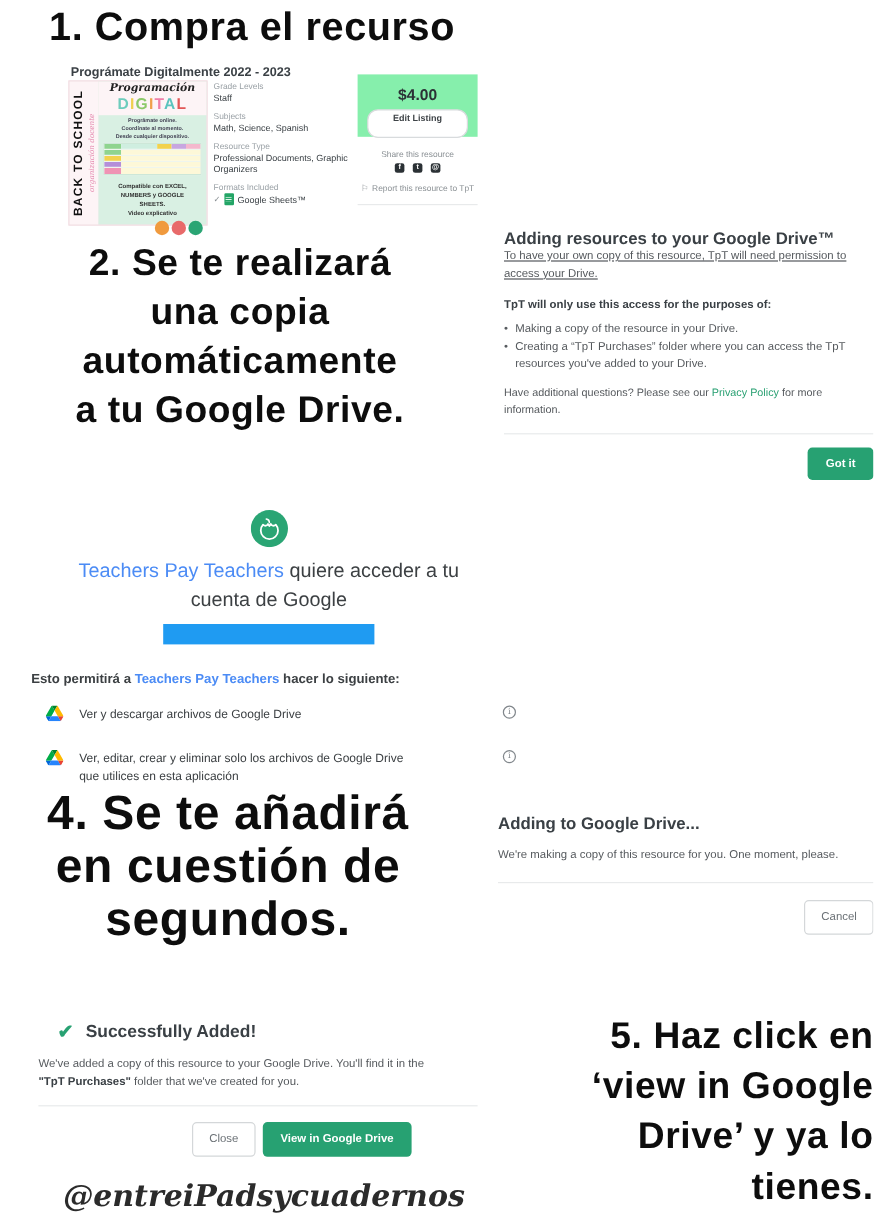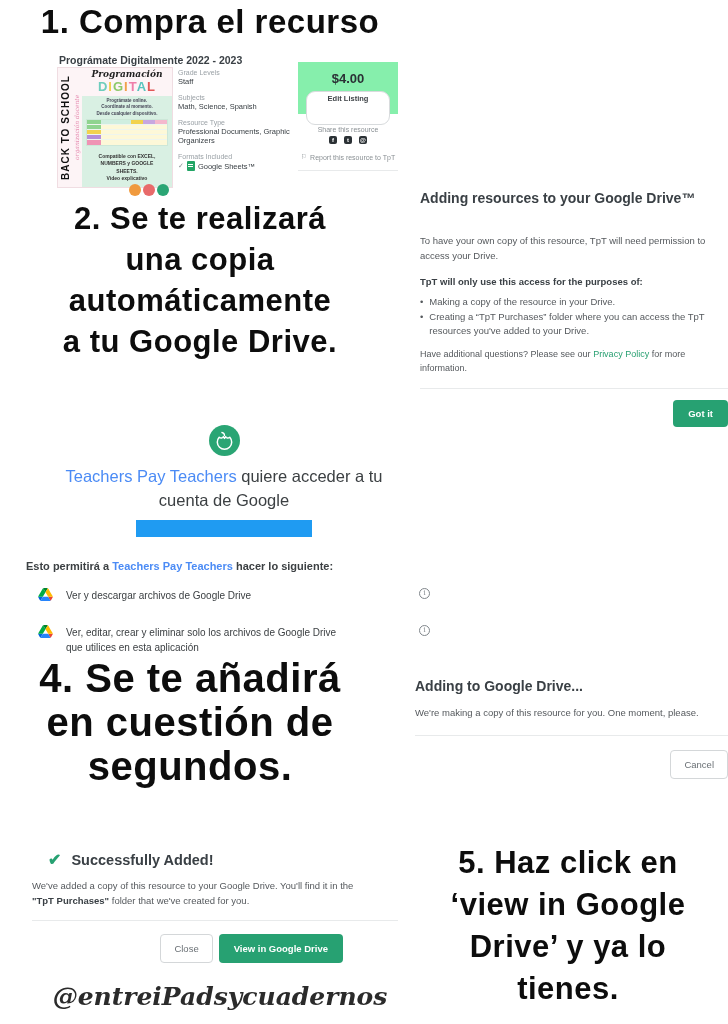--- a/index.html
+++ b/index.html
@@ -13,21 +13,21 @@
 
   
   .step-h {
     font-weight:800; color:#0d0d0d; text-align:center;
     font-family:"Liberation Sans", sans-serif; letter-spacing:.5px;
   }
   #step1 { left:20px; top:2px; width:380px; font-size:33px; line-height:40px; }
   #step2 { left:0px; top:198px; width:400px; font-size:31px; line-height:41px; }
   #step3 { left:430px; top:498px; width:298px; font-size:31px; line-height:43px; }
   #step4 { left:5px; top:656px; width:370px; font-size:40px; line-height:44px; }
-  #step5 { left:408px; top:842px; width:320px; font-size:31px; line-height:42px; }
+  #step5 { left:408px; top:842px; width:320px; font-size:31px; line-height:42px;text-align:right; }
 
   
   .listing-title { left:59px; top:54px; font-size:10.5px; font-weight:bold; color:#3a4045; }
   .cover { left:57px; top:67px; width:116px; height:121px; background:#fbe9ee; border:1px solid #f0dde2; display:flex; }
   .cover-strip { width:24px; background:#fdf4f6; display:flex; }
   .strip-text { writing-mode:vertical-rl; transform:rotate(180deg); font-weight:800; font-size:10px; letter-spacing:1px; color:#111; margin:2px 0 2px 2px; text-align:center; width:13px; }
   .strip-script { writing-mode:vertical-rl; transform:rotate(180deg); font-family:"DejaVu Serif", serif; font-style:italic; font-size:6px; color:#e58bb0; width:9px; text-align:center; }
   .cover-main { flex:1; background:#d9f0e3; display:flex; flex-direction:column; }
   .cover-top { background:#fdf4f6; padding:1px 2px 2px; text-align:center; }
   .script-title { font-family:"DejaVu Serif", serif; font-style:italic; font-weight:bold; font-size:9px; color:#222; }
@@ -45,33 +45,33 @@
   .dl-label { font-size:7px; color:#9aa1a6; margin-bottom:1px; }
   .dl-value { font-size:7.5px; color:#3a4045; line-height:1.3; }
   .formats-row { display:flex; align-items:center; gap:3px; font-size:7.5px; color:#3a4045; }
   .check { color:#8a9094; font-size:7px; }
   .sheets-ic { width:8px; height:10px; background:#23a566; border-radius:1px; position:relative; }
   .sheets-ic:after { content:""; position:absolute; left:1.5px; top:3px; width:5px; height:4px;
     background:linear-gradient(#fff 1px, transparent 1px) 0 0/5px 2px; }
 
   .price-box { left:298px; top:62px; width:100px; height:52px; background:#86efac; text-align:center; }
   .price-val { font-size:13px; font-weight:bold; color:#2b3135; margin-top:9px; }
-  .edit-btn { margin:5px auto 0; width:84px; height:34px; line-height:14px; background:#fff;
+  .edit-btn { margin:5px auto 0; width:84px; height:24px; line-height:14px; background:#fff;
     border:1px solid #d8dbdd; border-radius:9px; font-size:7.5px; color:#3e4347; font-weight:bold; cursor:pointer; }
   .share-lbl { left:298px; top:126px; width:100px; text-align:center; font-size:7px; color:#8a9094; }
   .social-row { left:298px; top:136px; width:100px; display:flex; justify-content:center; gap:7px; }
   .soc { width:8px; height:8px; background:#2b3135; border-radius:2px; color:#fff; font-size:6px; line-height:8px; text-align:center; font-weight:bold; }
   .report-row { left:298px; top:153px; width:100px; display:flex; justify-content:center; gap:3px; font-size:7px; color:#8a9094; align-items:center; }
   .hr { background:#e8eaeb; height:1px; }
 
   
   .dlg1 { left:420px; top:190px; width:308px; }
   .dlg-title { font-size:14px; font-weight:bold; color:#3a4045; }
   .dlg-body { font-size:9.5px; color:#55595d; line-height:1.55; }
-  .dlg1 .intro { margin-top:28px; width:292px; }
+  .dlg1 .intro { margin-top:1px; width:292px;text-decoration:underline; }
   .dlg1 .purpose { margin-top:13px; font-weight:bold; color:#3a4045; font-size:9.5px; }
   .bullets { margin-top:8px; }
   .bullet { display:flex; gap:6px; font-size:9.5px; color:#55595d; line-height:1.5; width:300px; }
   .bullet .dot { color:#55595d; }
   .questions { margin-top:10px; font-size:9px; color:#55595d; line-height:1.55; width:300px; }
   .link-green { color:#29a072; }
   .dlg1 .hr { margin-top:12px; }
   .btn-green { background:#27a172; color:#fff; border:none; border-radius:4px;
     font-size:9.5px; font-weight:bold; padding:8px 15px; cursor:pointer; font-family:"Liberation Sans",sans-serif; }
   .gotit-row { display:flex; justify-content:flex-end; margin-top:11px; }

